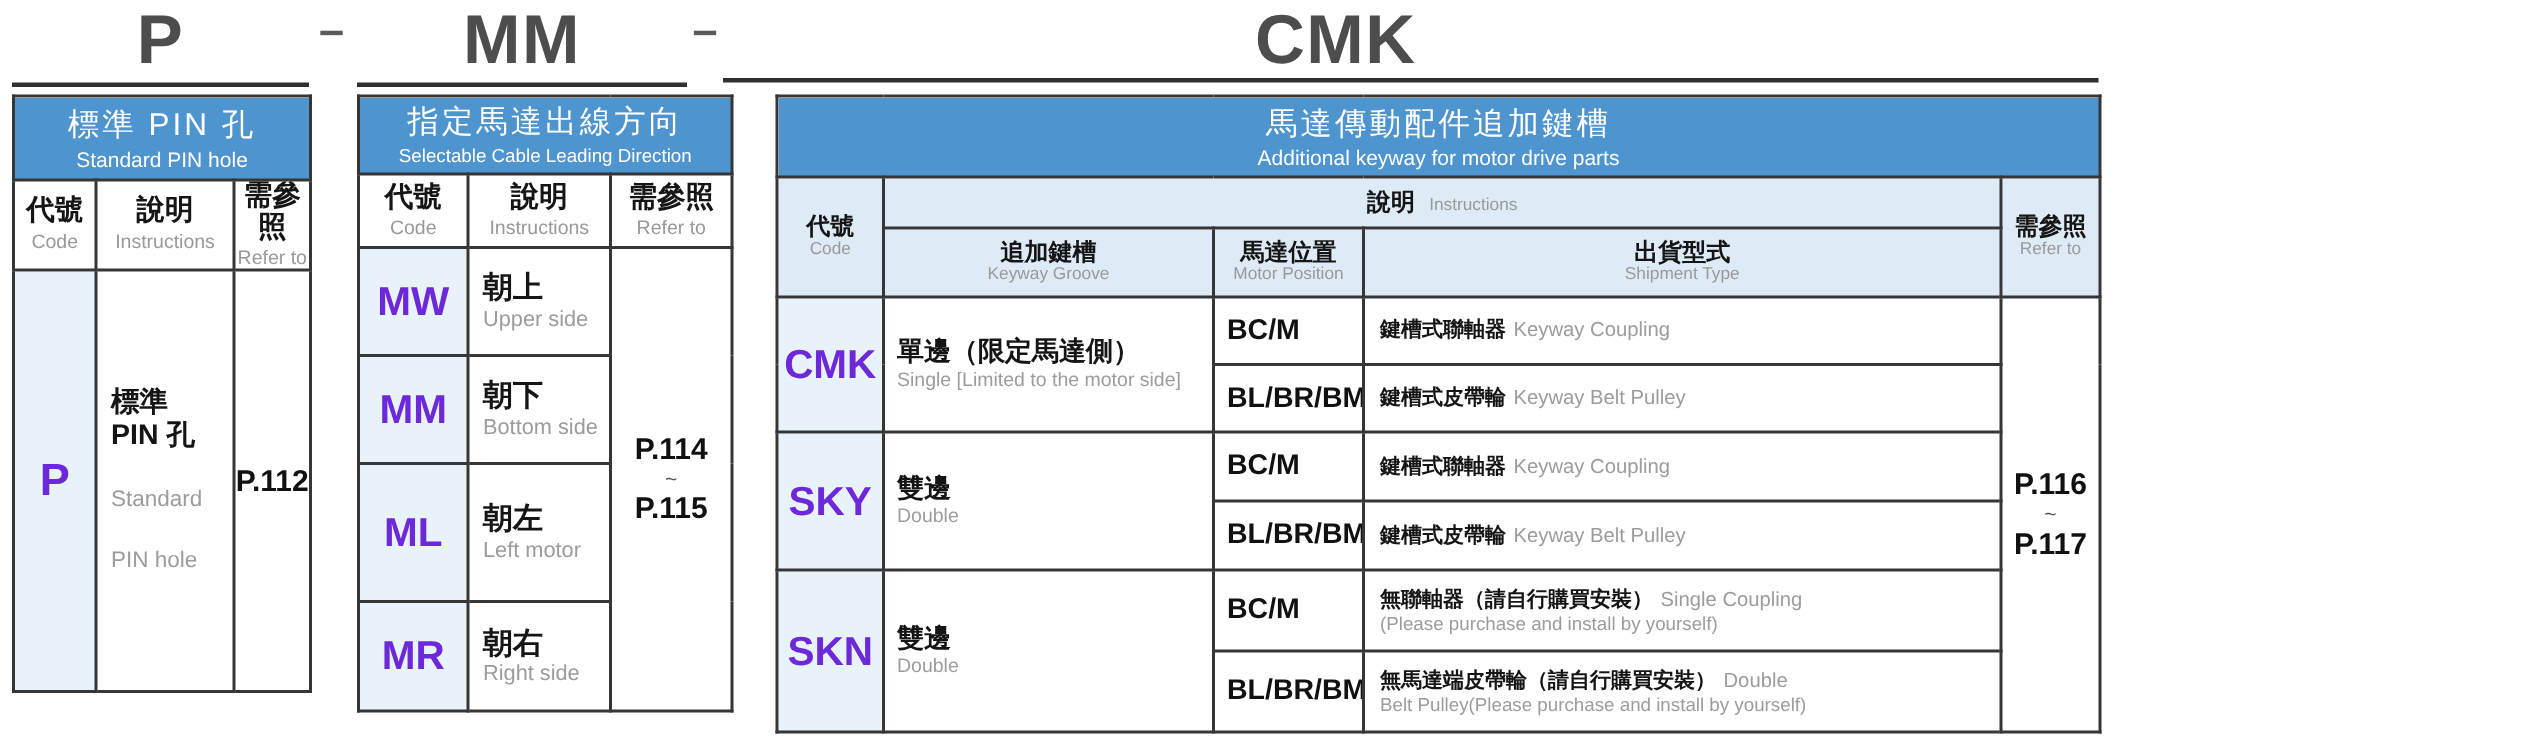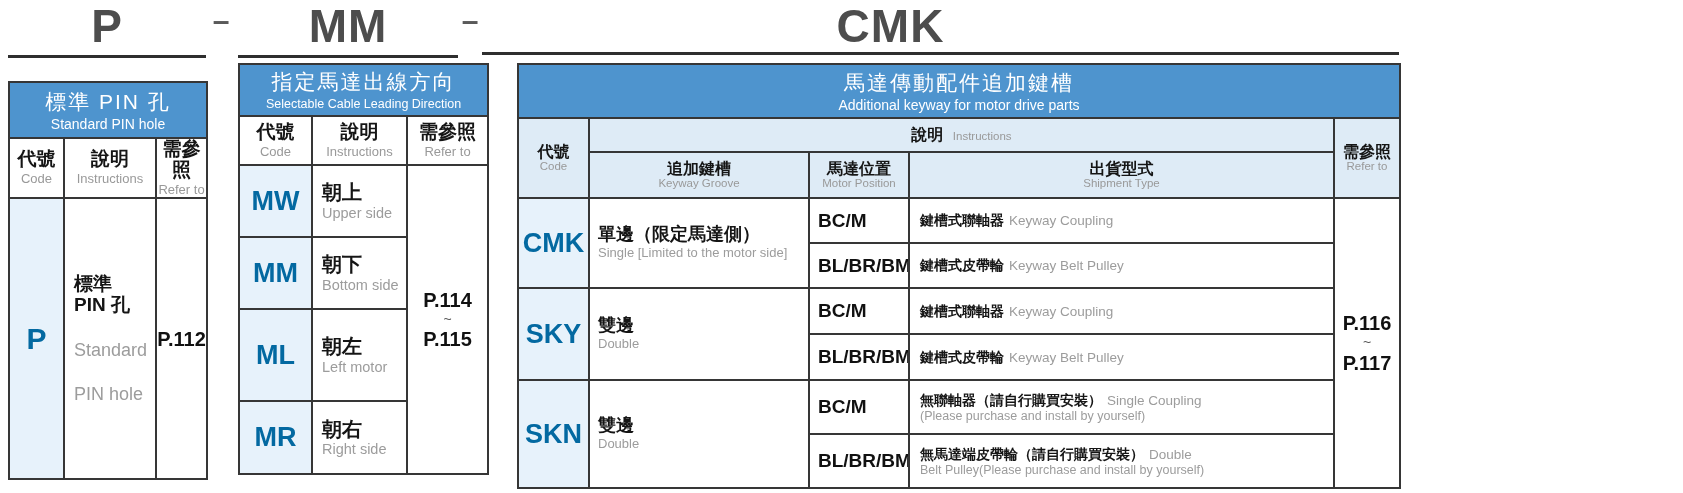--- a/index.html
+++ b/index.html
@@ -22,27 +22,27 @@
   table{border-collapse:collapse;table-layout:fixed;position:absolute;background:#fff;}
   td{border:2px solid #363636;padding:0;vertical-align:middle;overflow:hidden;}
   .t-title{background:#4E94CE;color:#ffffff;text-align:center;}
   .t-cn{font-size:21px;letter-spacing:2px;line-height:26px;padding-top:2px;}
   .t-en{font-size:14px;line-height:18px;}
   #table2 .t-en{font-size:12.5px;letter-spacing:0;}
   .hstack{text-align:center;line-height:1.1;}
   .h-cn{font-size:19px;font-weight:700;color:#151515;}
   .h-en{font-size:13px;color:#999999;margin-top:2px;}
   .codecol{background:#E7F2FB;text-align:center;}
-  .bigcode{font-size:27px;font-weight:700;color:#0369a1;}
+  .bigcode{font-size:27px;font-weight:700;color:#6d28d9;}
   #table1 .bigcode{font-size:30px;}
   .instr{padding-left:9px;line-height:1.12;}
   .i-cn{font-size:20px;font-weight:700;color:#151515;}
   .i-en{font-size:14.5px;color:#9c9c9c;margin-top:1px;}
   #table1 .i-cn{font-size:19px;}
-  #table1 .i-en{font-size:18px;margin-top:24px;}
+  #table1 .i-en{font-size:15px;margin-top:24px;}
   .refcell{text-align:center;margin-top:48px;}
   .ref-p{font-size:20px;font-weight:600;color:#111111;line-height:1.2;}
   .ref-tilde{font-size:14px;color:#555555;line-height:1.1;}
 
   
   #table3 .headband{background:#DEEBF6;}
   #table3 .h3-cn{font-size:16px;font-weight:700;color:#151515;}
   #table3 .h3-en{font-size:11.5px;color:#999999;}
   #table3 .inline-head{text-align:center;}
   #table3 .inline-head .h3-en{margin-left:5px;}
@@ -66,21 +66,21 @@
   </div>
   <div class="code-dash" style="left:204px;width:34px;">–</div>
   <div class="code-part" style="left:238px;width:220px;">
     <span>MM</span>
   </div>
   <div class="code-dash" style="left:456px;width:28px;">–</div>
   <div class="code-part" style="left:482px;width:917px;padding-right:100px;box-sizing:border-box;">
     <span>CMK</span>
   </div>
 
-  <table id="table1" style="left:8px;top:81px;width:198px;height:399px;">
+  <table id="table1" style="left:8px;top:63px;width:198px;height:399px;">
     <colgroup>
         <col style="width:55px">
         <col style="width:92px">
         <col style="width:51px">
       </colgroup>
     <tbody>
         <tr style="height:56px">
       <td colspan="3" class="t-title">
         <div class="t-cn">標準 PIN 孔</div>
         <div class="t-en">Standard PIN hole</div>

